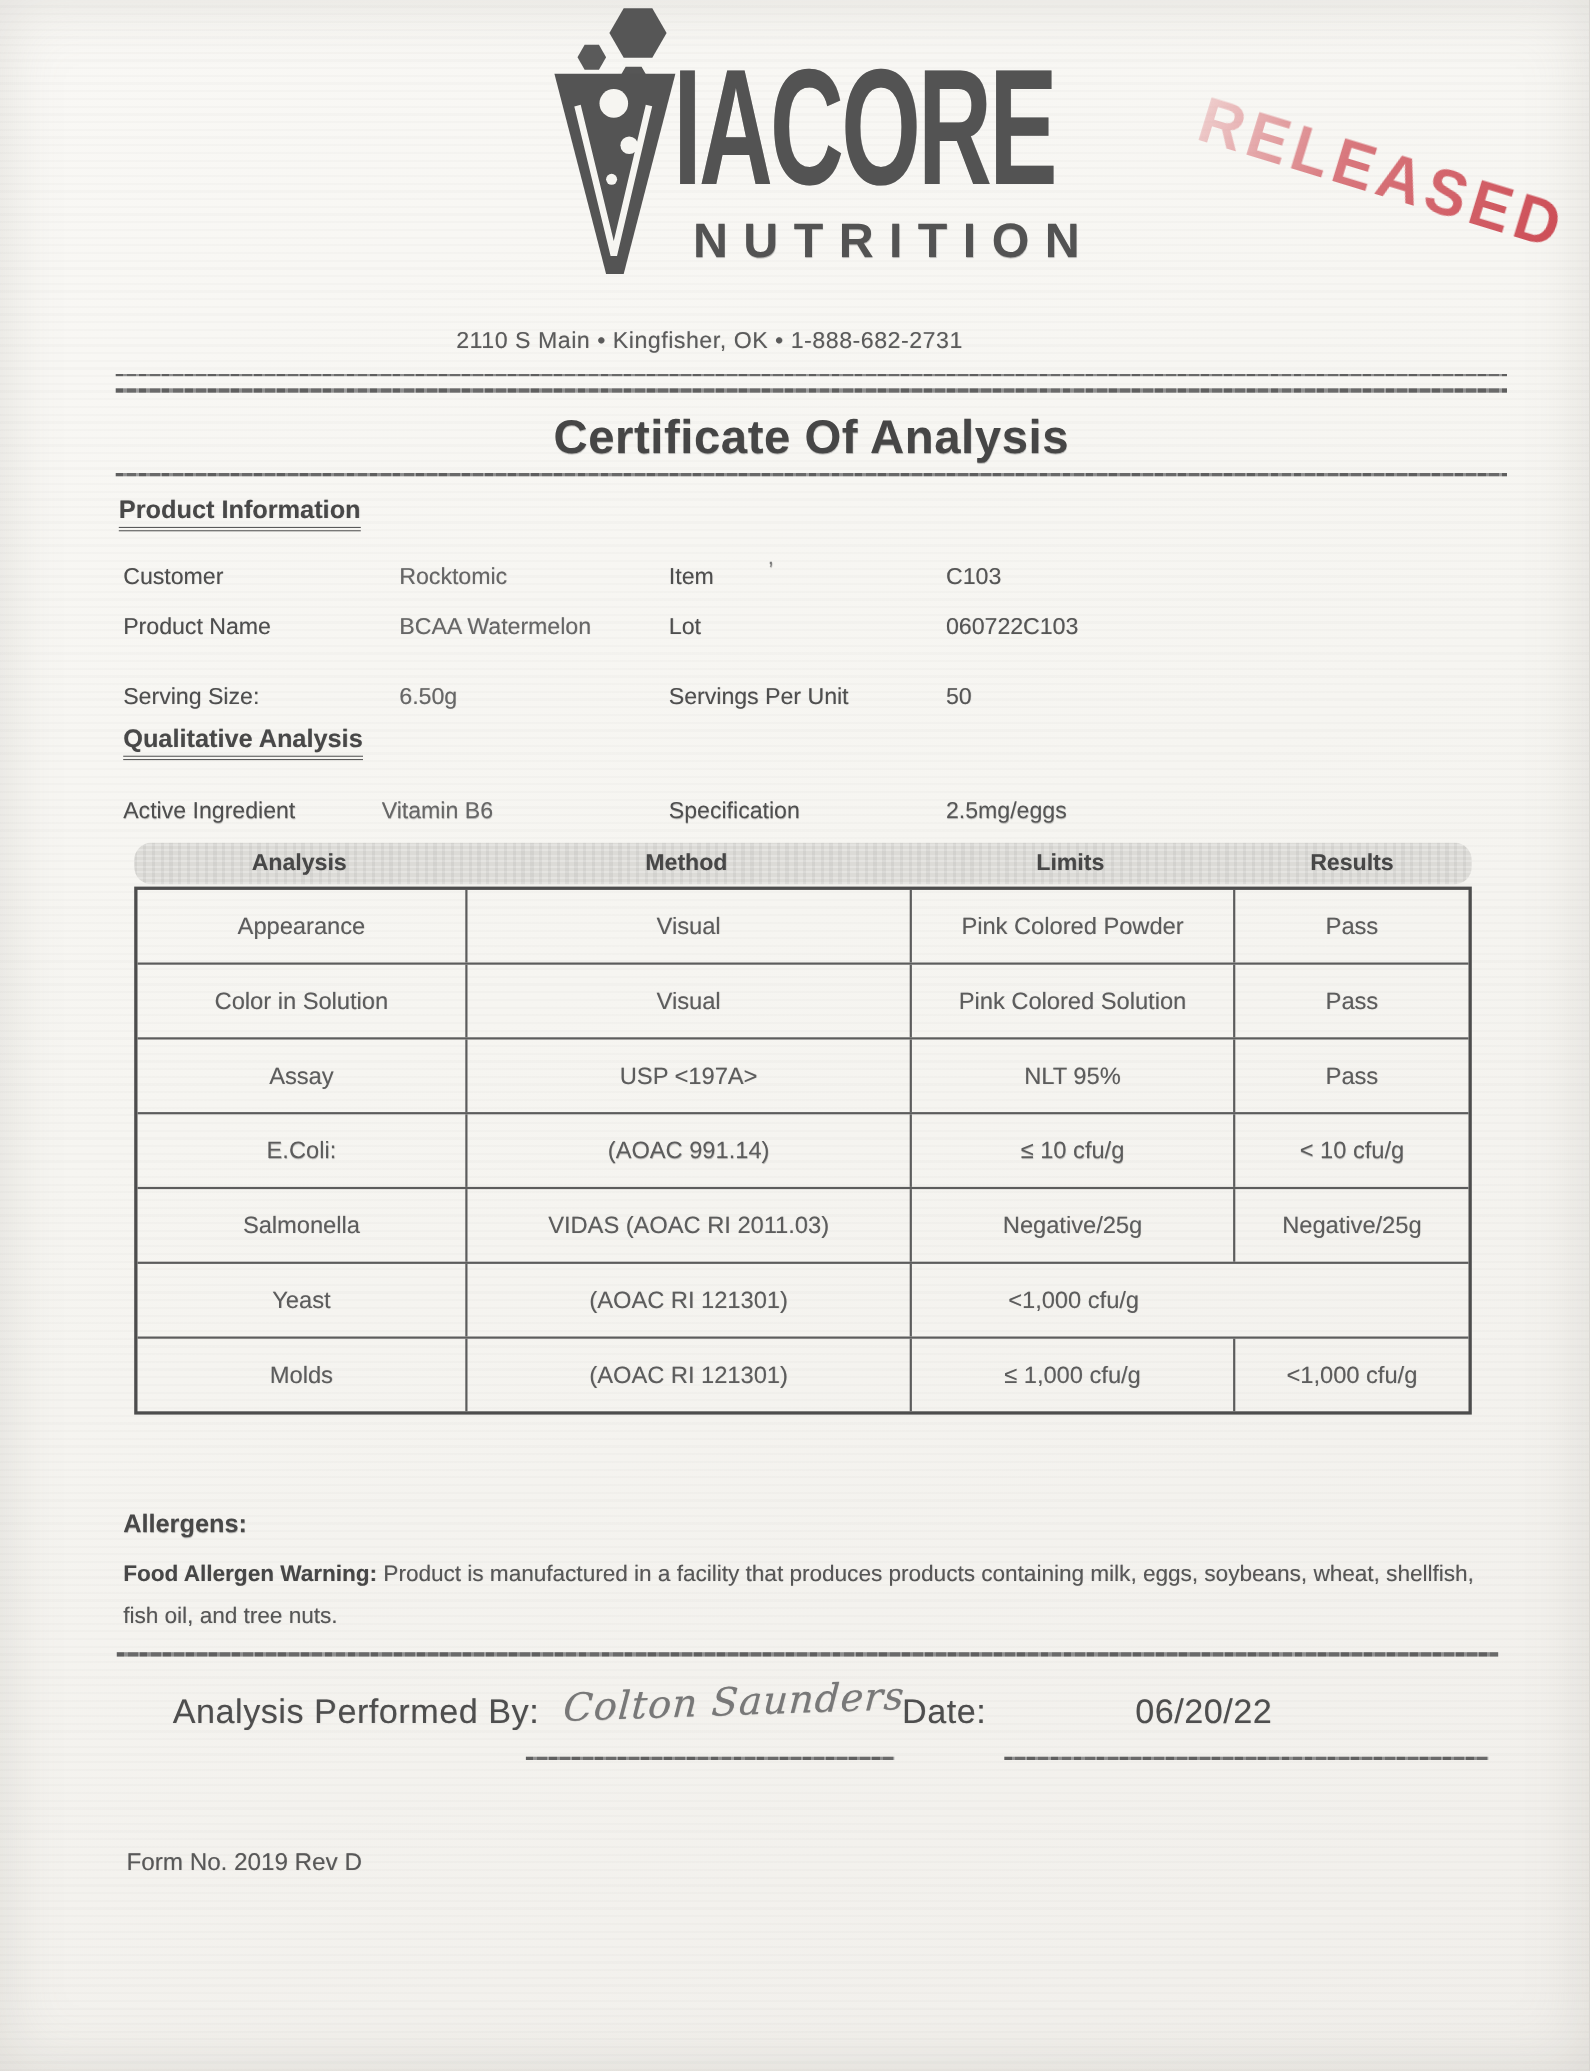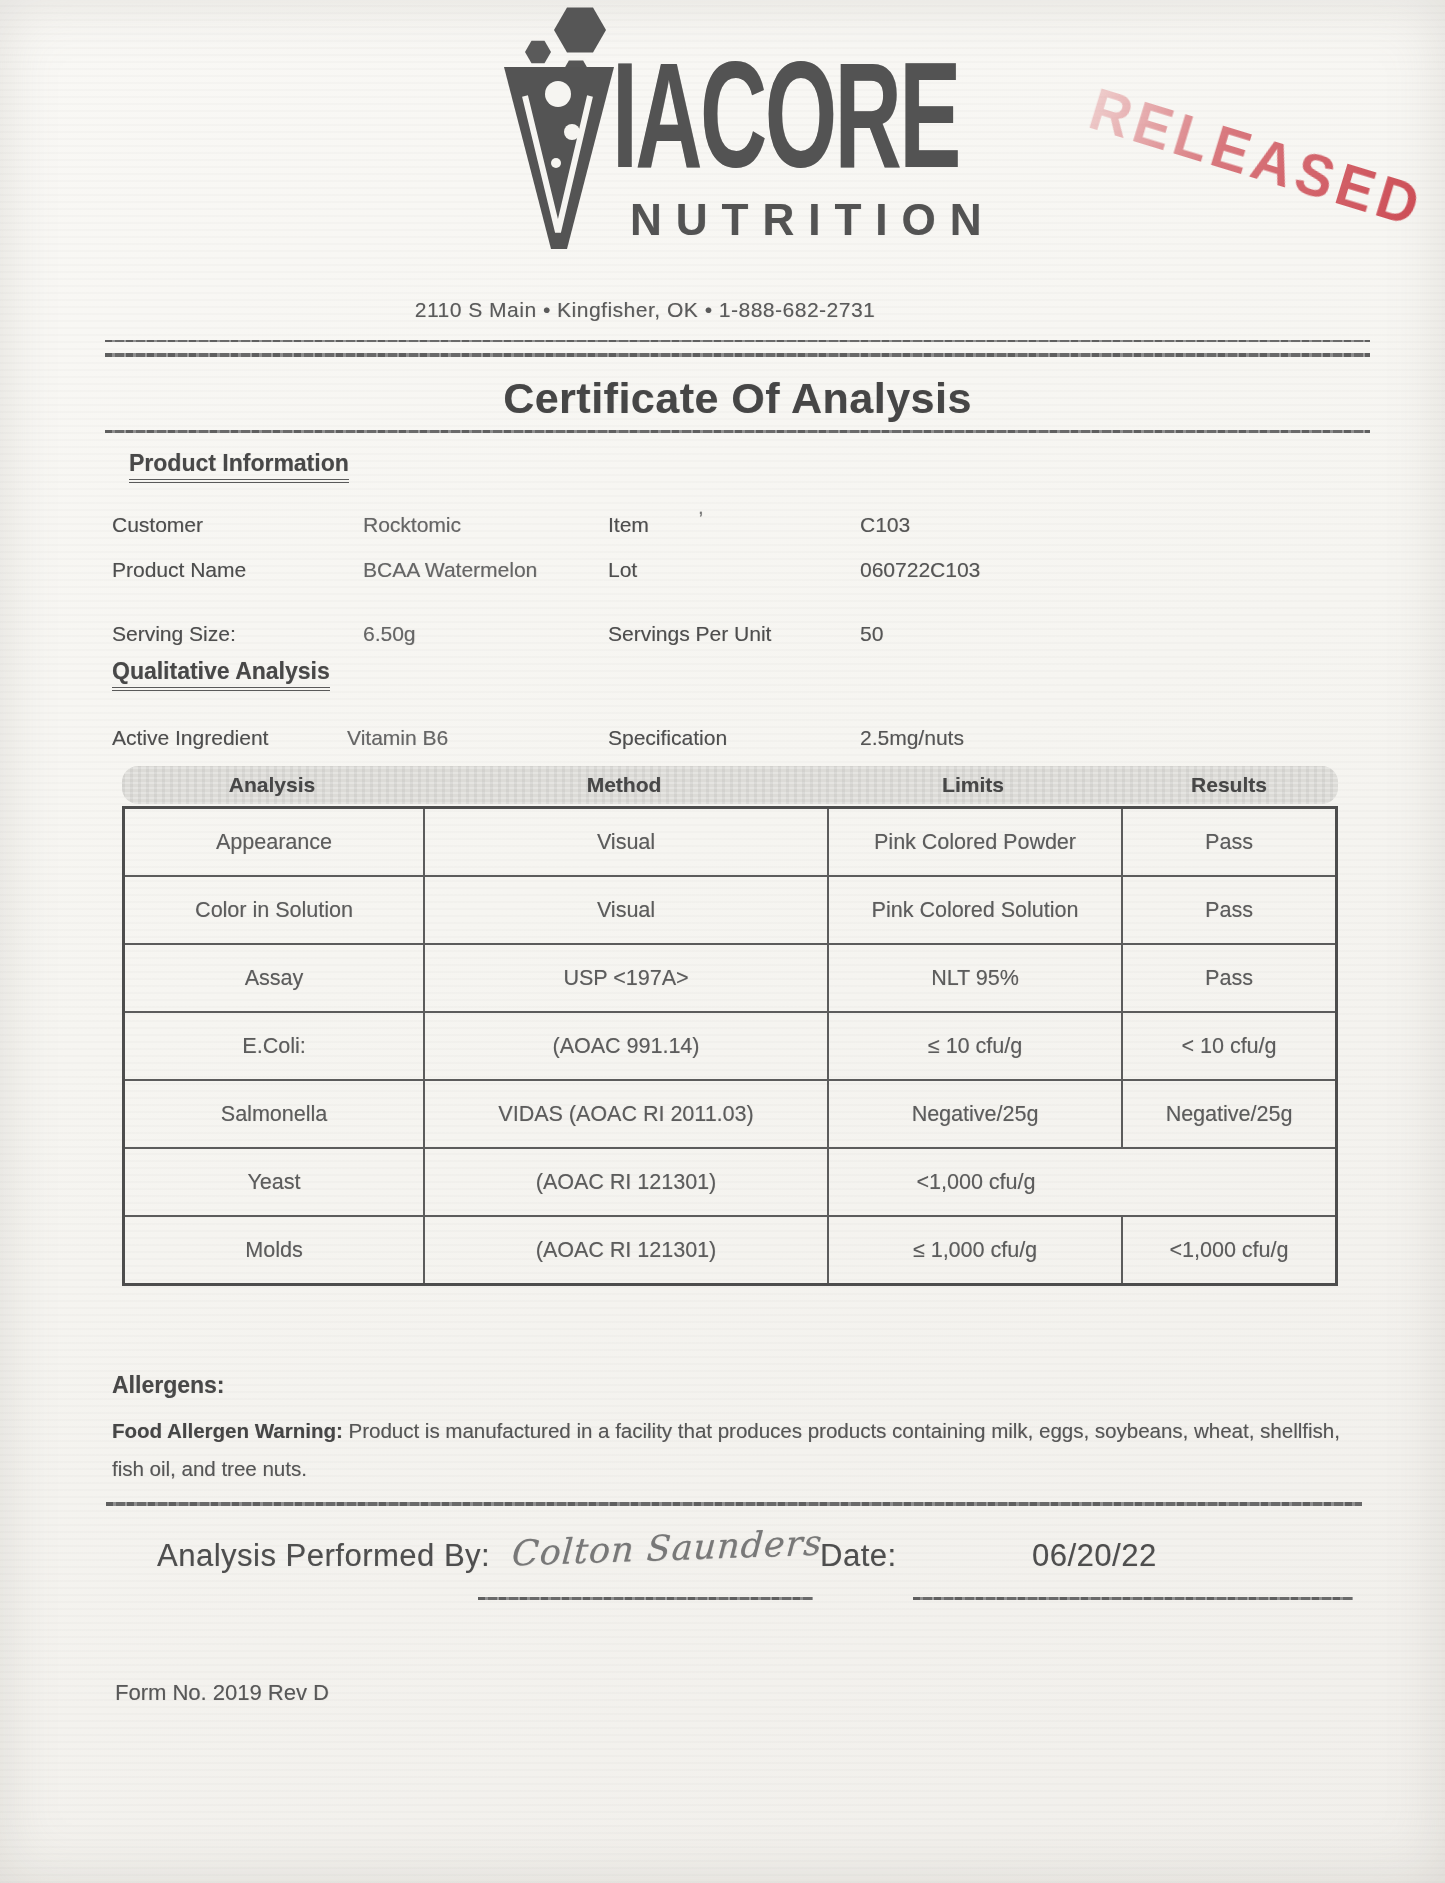--- a/index.html
+++ b/index.html
@@ -132,21 +132,21 @@
   <div class="logo-sub">NUTRITION</div>
 
   <div class="stamp">RELEASED</div>
 
   <div class="address">2110 S Main  •  Kingfisher, OK  •  1-888-682-2731</div>
   <div class="scan-rule" style="left:105px;top:340px;width:1265px;height:2px;"></div>
   <div class="scan-rule" style="left:105px;top:353px;width:1265px;height:4px;"></div>
   <div class="doc-title">Certificate Of Analysis</div>
   <div class="scan-rule" style="left:105px;top:430px;width:1265px;height:3px;"></div>
 
-  <div class="section-heading" style="left:129px;top:450px;">Product Information</div>
+  <div class="section-heading" style="left:108px;top:450px;">Product Information</div>
 
   <div class="info-row" style="top:489px;">
     <span class="lbl">Customer</span>
     <span class="val">Rocktomic</span>
     <span class="lbl2">Item</span>
     <span class="val2">C103</span>
   </div>
   <span class="artifact-comma">,</span>
 
   <div class="info-row" style="top:534px;">
@@ -162,21 +162,21 @@
     <span class="lbl2">Servings Per Unit</span>
     <span class="val2">50</span>
   </div>
 
   <div class="section-heading" style="left:112px;top:658px;">Qualitative Analysis</div>
 
   <div class="info-row" style="top:702px;">
     <span class="lbl" style="left:0;">Active Ingredient</span>
     <span class="val" style="left:235px;">Vitamin B6</span>
     <span class="lbl2">Specification</span>
-    <span class="val2">2.5mg/nuts</span>
+    <span class="val2">2.5mg/eggs</span>
   </div>
 
   <div class="qc-header">
     <div>Analysis</div>
     <div>Method</div>
     <div>Limits</div>
     <div>Results</div>
   </div>
 
   <div class="qc-body">

